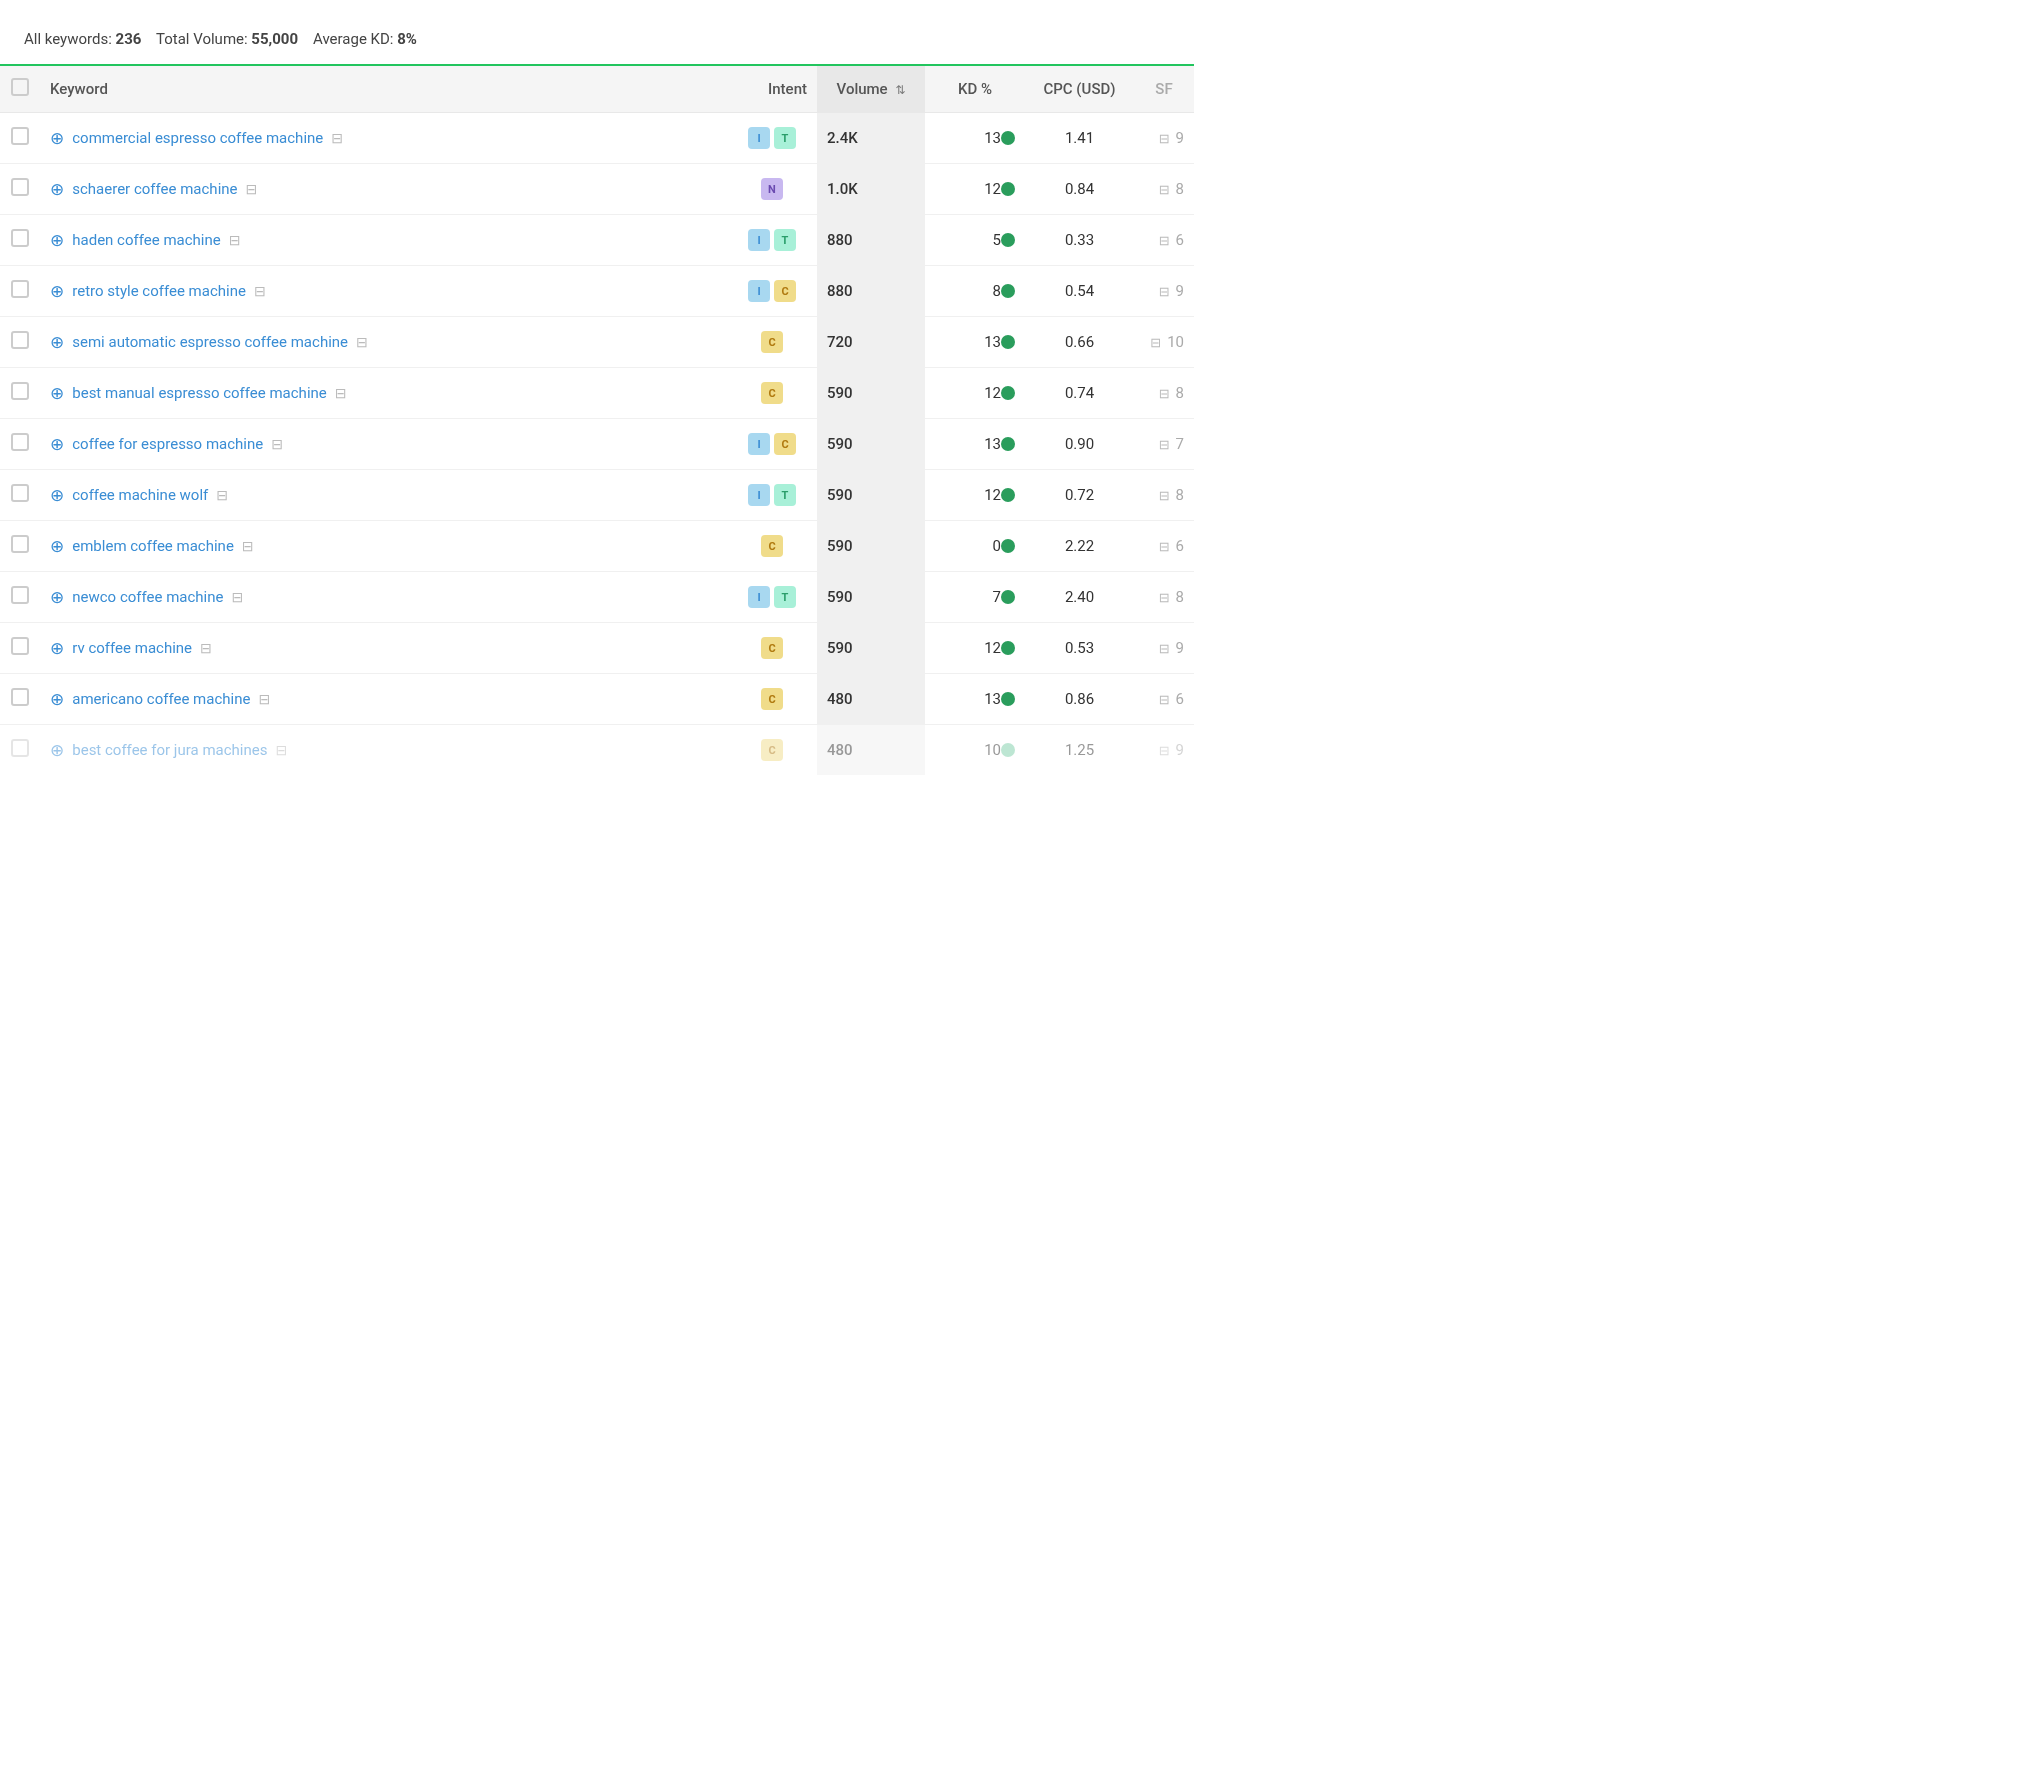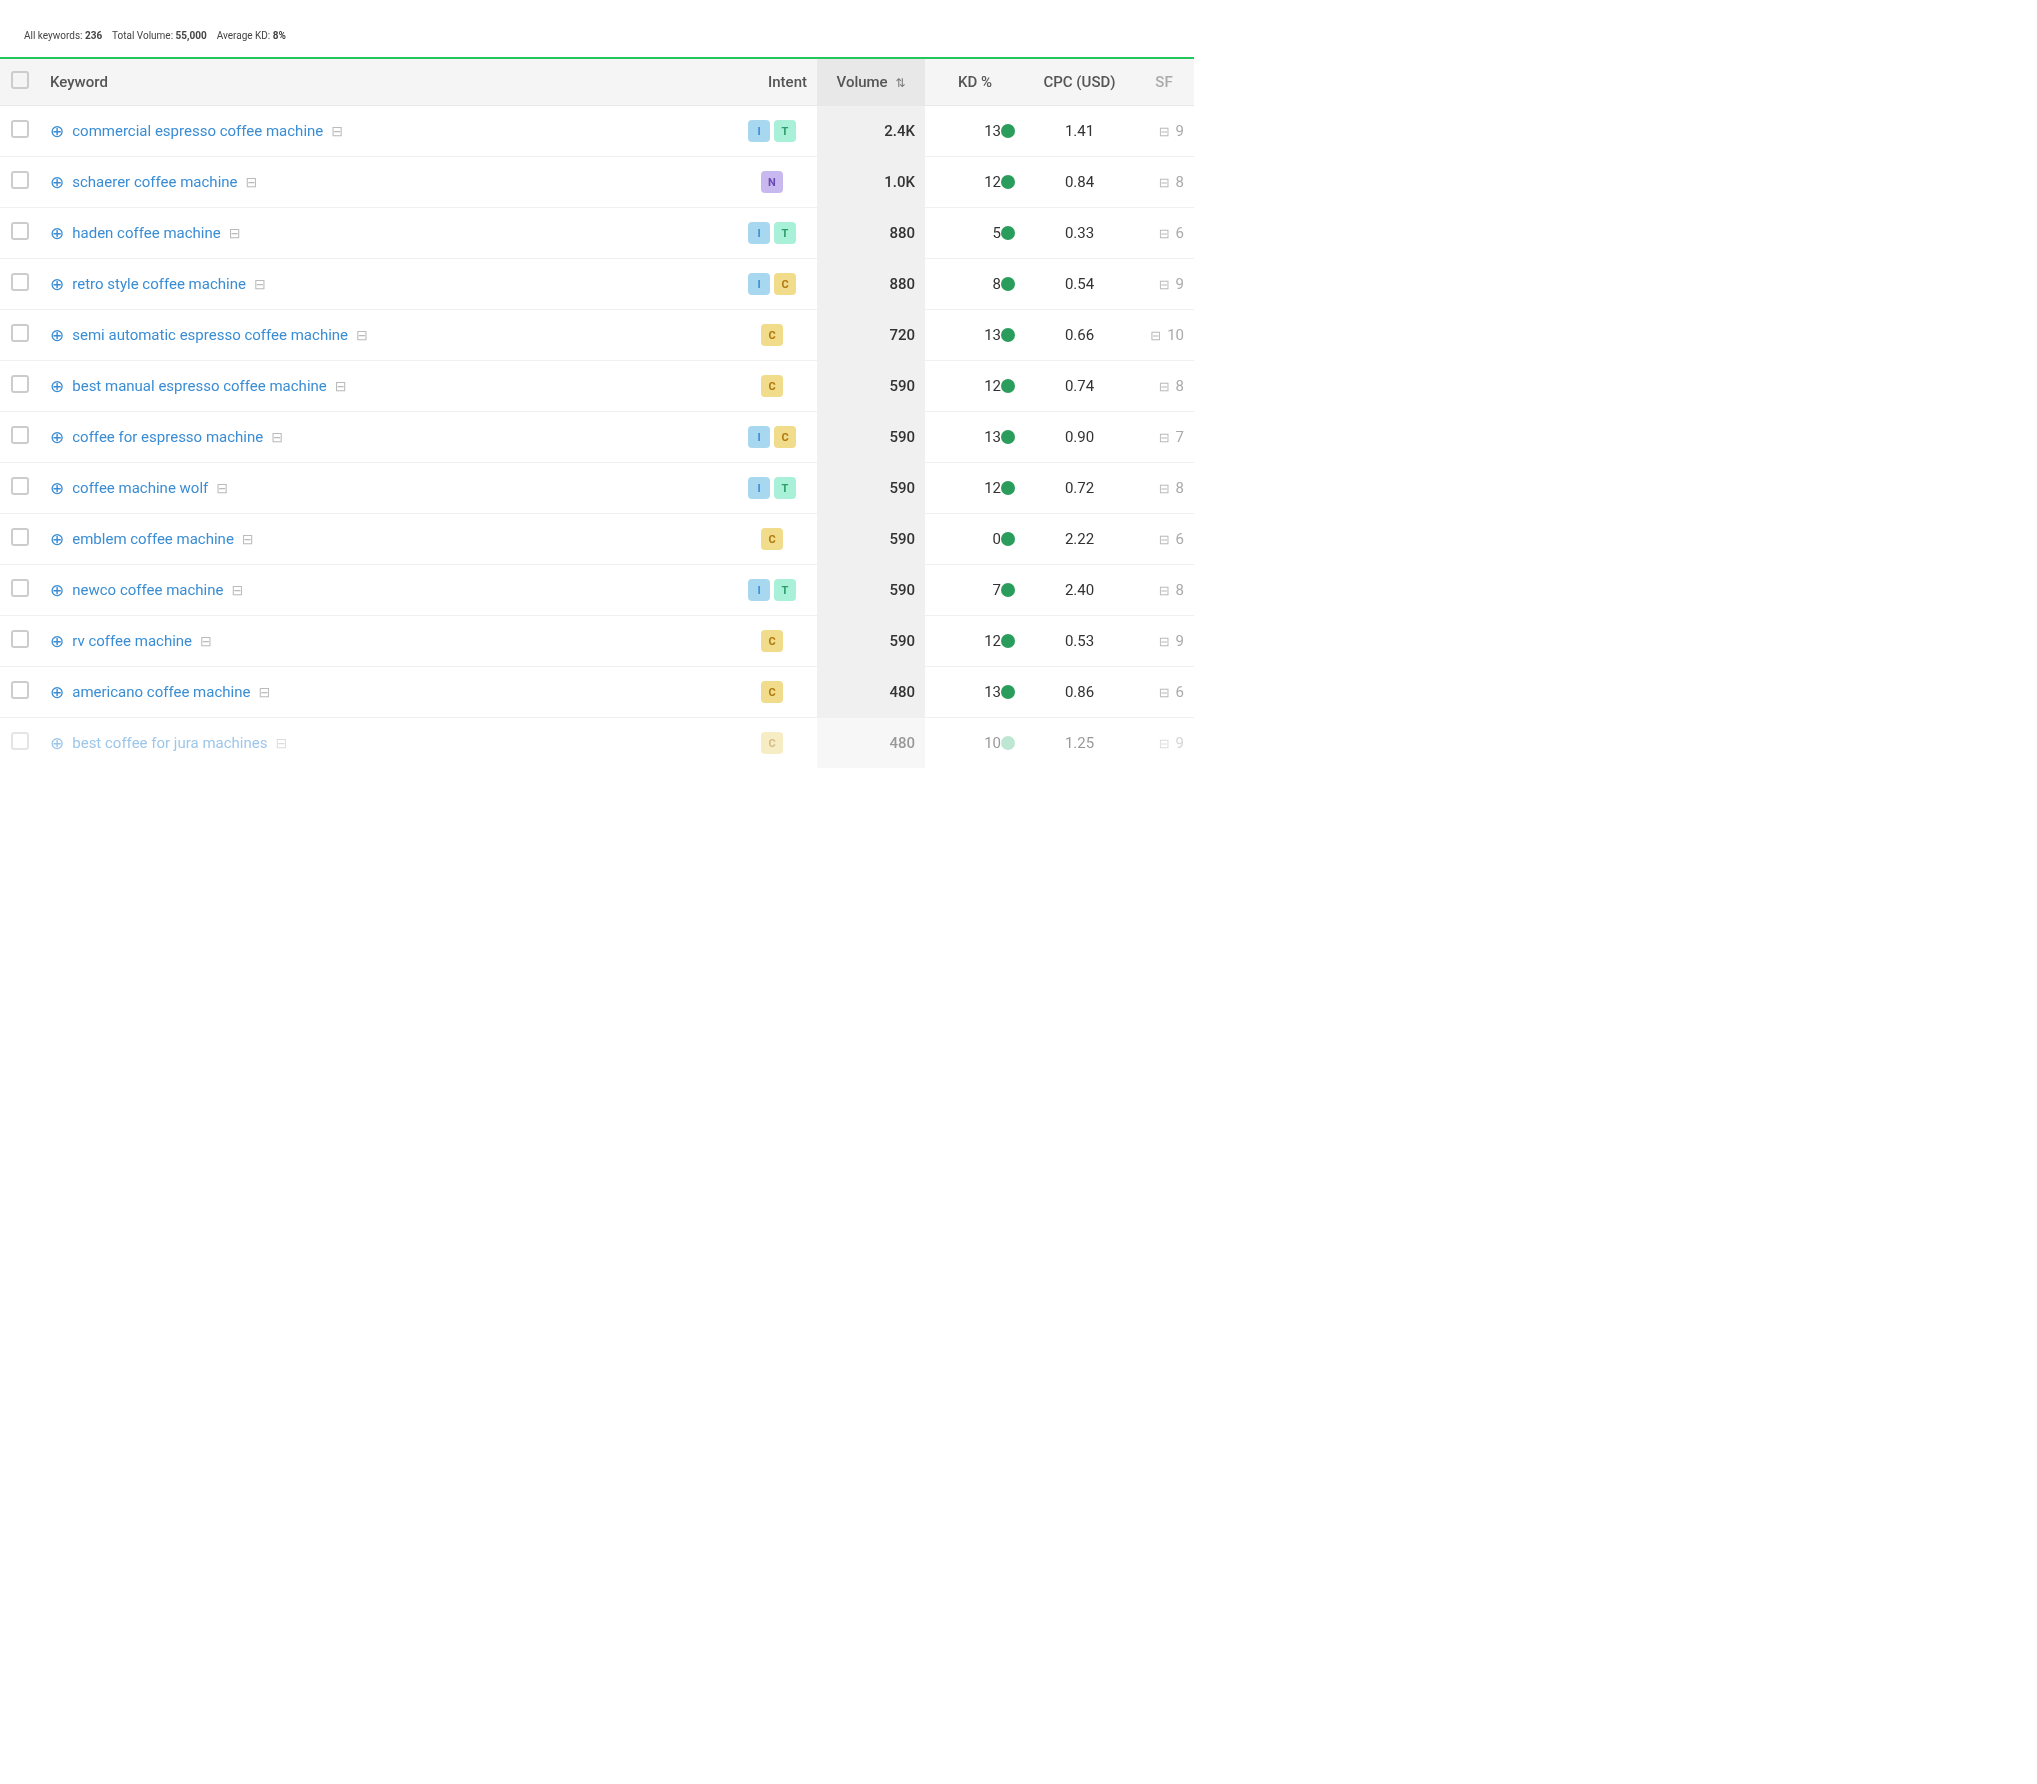--- a/index.html
+++ b/index.html
@@ -15,21 +15,21 @@
       font-size: 15px;
     }
 
     .container {
       padding: 20px 0 0 0;
       max-width: 1194px;
     }
 
     .summary-bar {
       padding: 10px 24px 16px 24px;
-      font-size: 10px;
+      font-size: 15px;
       color: #444;
     }
 
     .summary-bar span {
       font-weight: normal;
     }
 
     .summary-bar strong {
       font-weight: 700;
     }
@@ -141,21 +141,20 @@
       color: #fff;
     }
 
     .badge-I { background: #a8d8f0; color: #3a8dd4; }
     .badge-T { background: #a8f0d8; color: #2a9d6a; }
     .badge-N { background: #c8b8f0; color: #6a4ab0; }
     .badge-C { background: #f0dc8a; color: #b07a10; }
 
     .volume-col-data {
       width: 108px;
-      text-align: right;
       background: #f0f0f0;
       font-weight: 500;
     }
 
     .kd-col {
       width: 100px;
       text-align: right;
     }
 
     .kd-cell {

